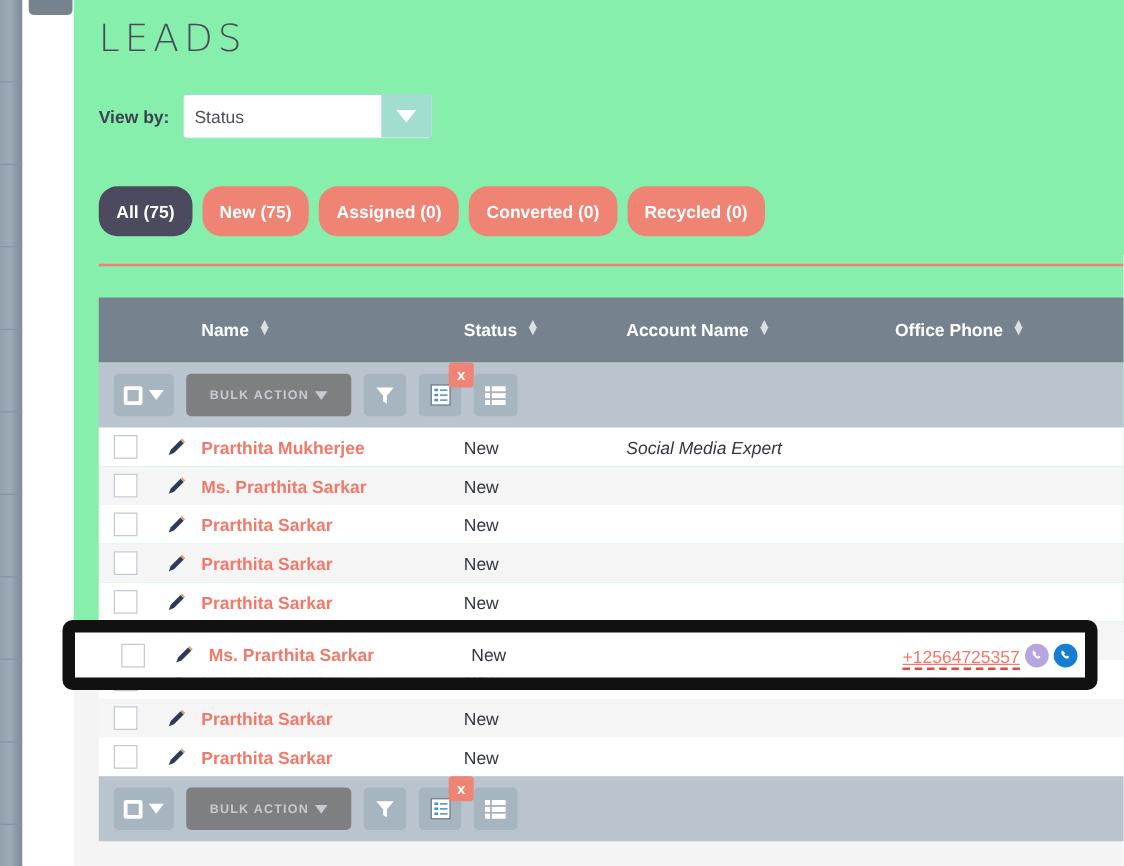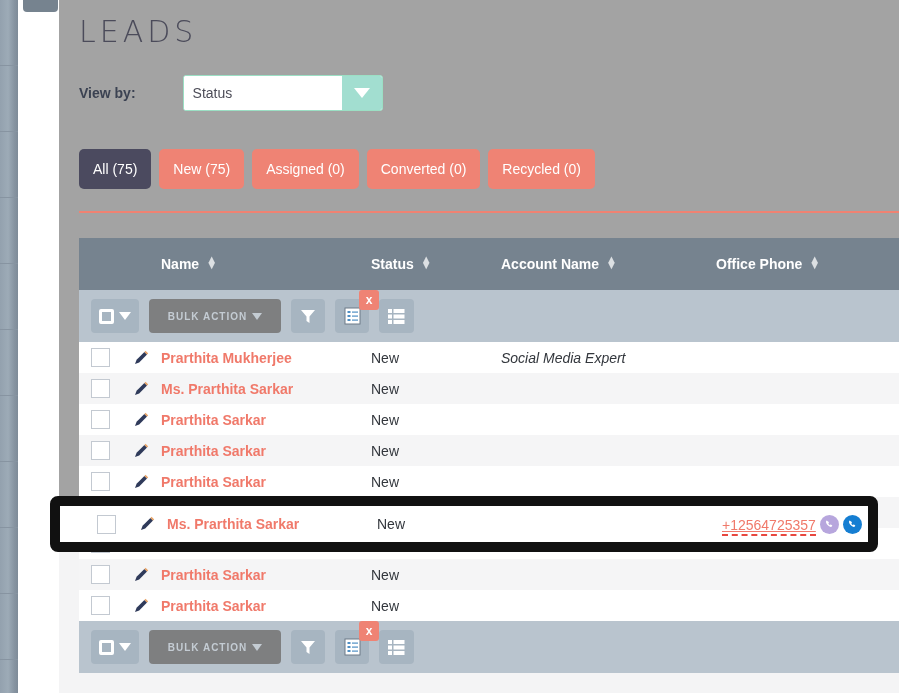--- a/index.html
+++ b/index.html
@@ -37,38 +37,37 @@
     position: absolute; left: 23px; top: 0;
     width: 35px; height: 12px;
     background: #76838f;
     border-radius: 0 0 4px 4px;
   }
 
   
   .content {
     position: absolute; left: 59px; top: 0;
     width: 840px; height: 500px;
-    background: #a3a3a3;
+    background: #86efac;
   }
 
   .page-title {
     margin: 0;
     padding: 14px 0 0 20px;
     font-size: 30px;
     font-weight: 300;
     letter-spacing: 4px;
     color: #4b4b5a;
     font-family: "DejaVu Sans", "Liberation Sans", sans-serif;
   }
 
   
   .viewby-row {
     display: flex; align-items: center;
     padding: 26px 0 0 20px;
-    gap: 37px;
   }
   .viewby-label {
     font-size: 14px; font-weight: bold; color: #3b4252;
     margin-right: 10px;
   }
   .select-wrap {
     position: relative;
     display: flex; align-items: stretch;
     width: 200px; height: 36px;
     border: 1px solid #9bdfc4;
@@ -96,23 +95,23 @@
   }
 
   
   .tabs {
     display: flex; gap: 8px;
     padding: 38px 0 0 20px;
   }
   .tab {
     height: 40px;
     padding: 0 14px;
-    border-radius: 5px;
+    border-radius: 15px;
     display: flex; align-items: center; justify-content: center;
-    font-size: 14px; font-weight: normal;
+    font-size: 14px; font-weight: bold;
     color: #ffffff;
     background: #ef8374;
     white-space: nowrap;
     cursor: pointer;
   }
   .tab.active { background: #4b4a5f; }
 
   .divider {
     margin: 22px 0 0 20px;
     width: 820px; height: 2px;

